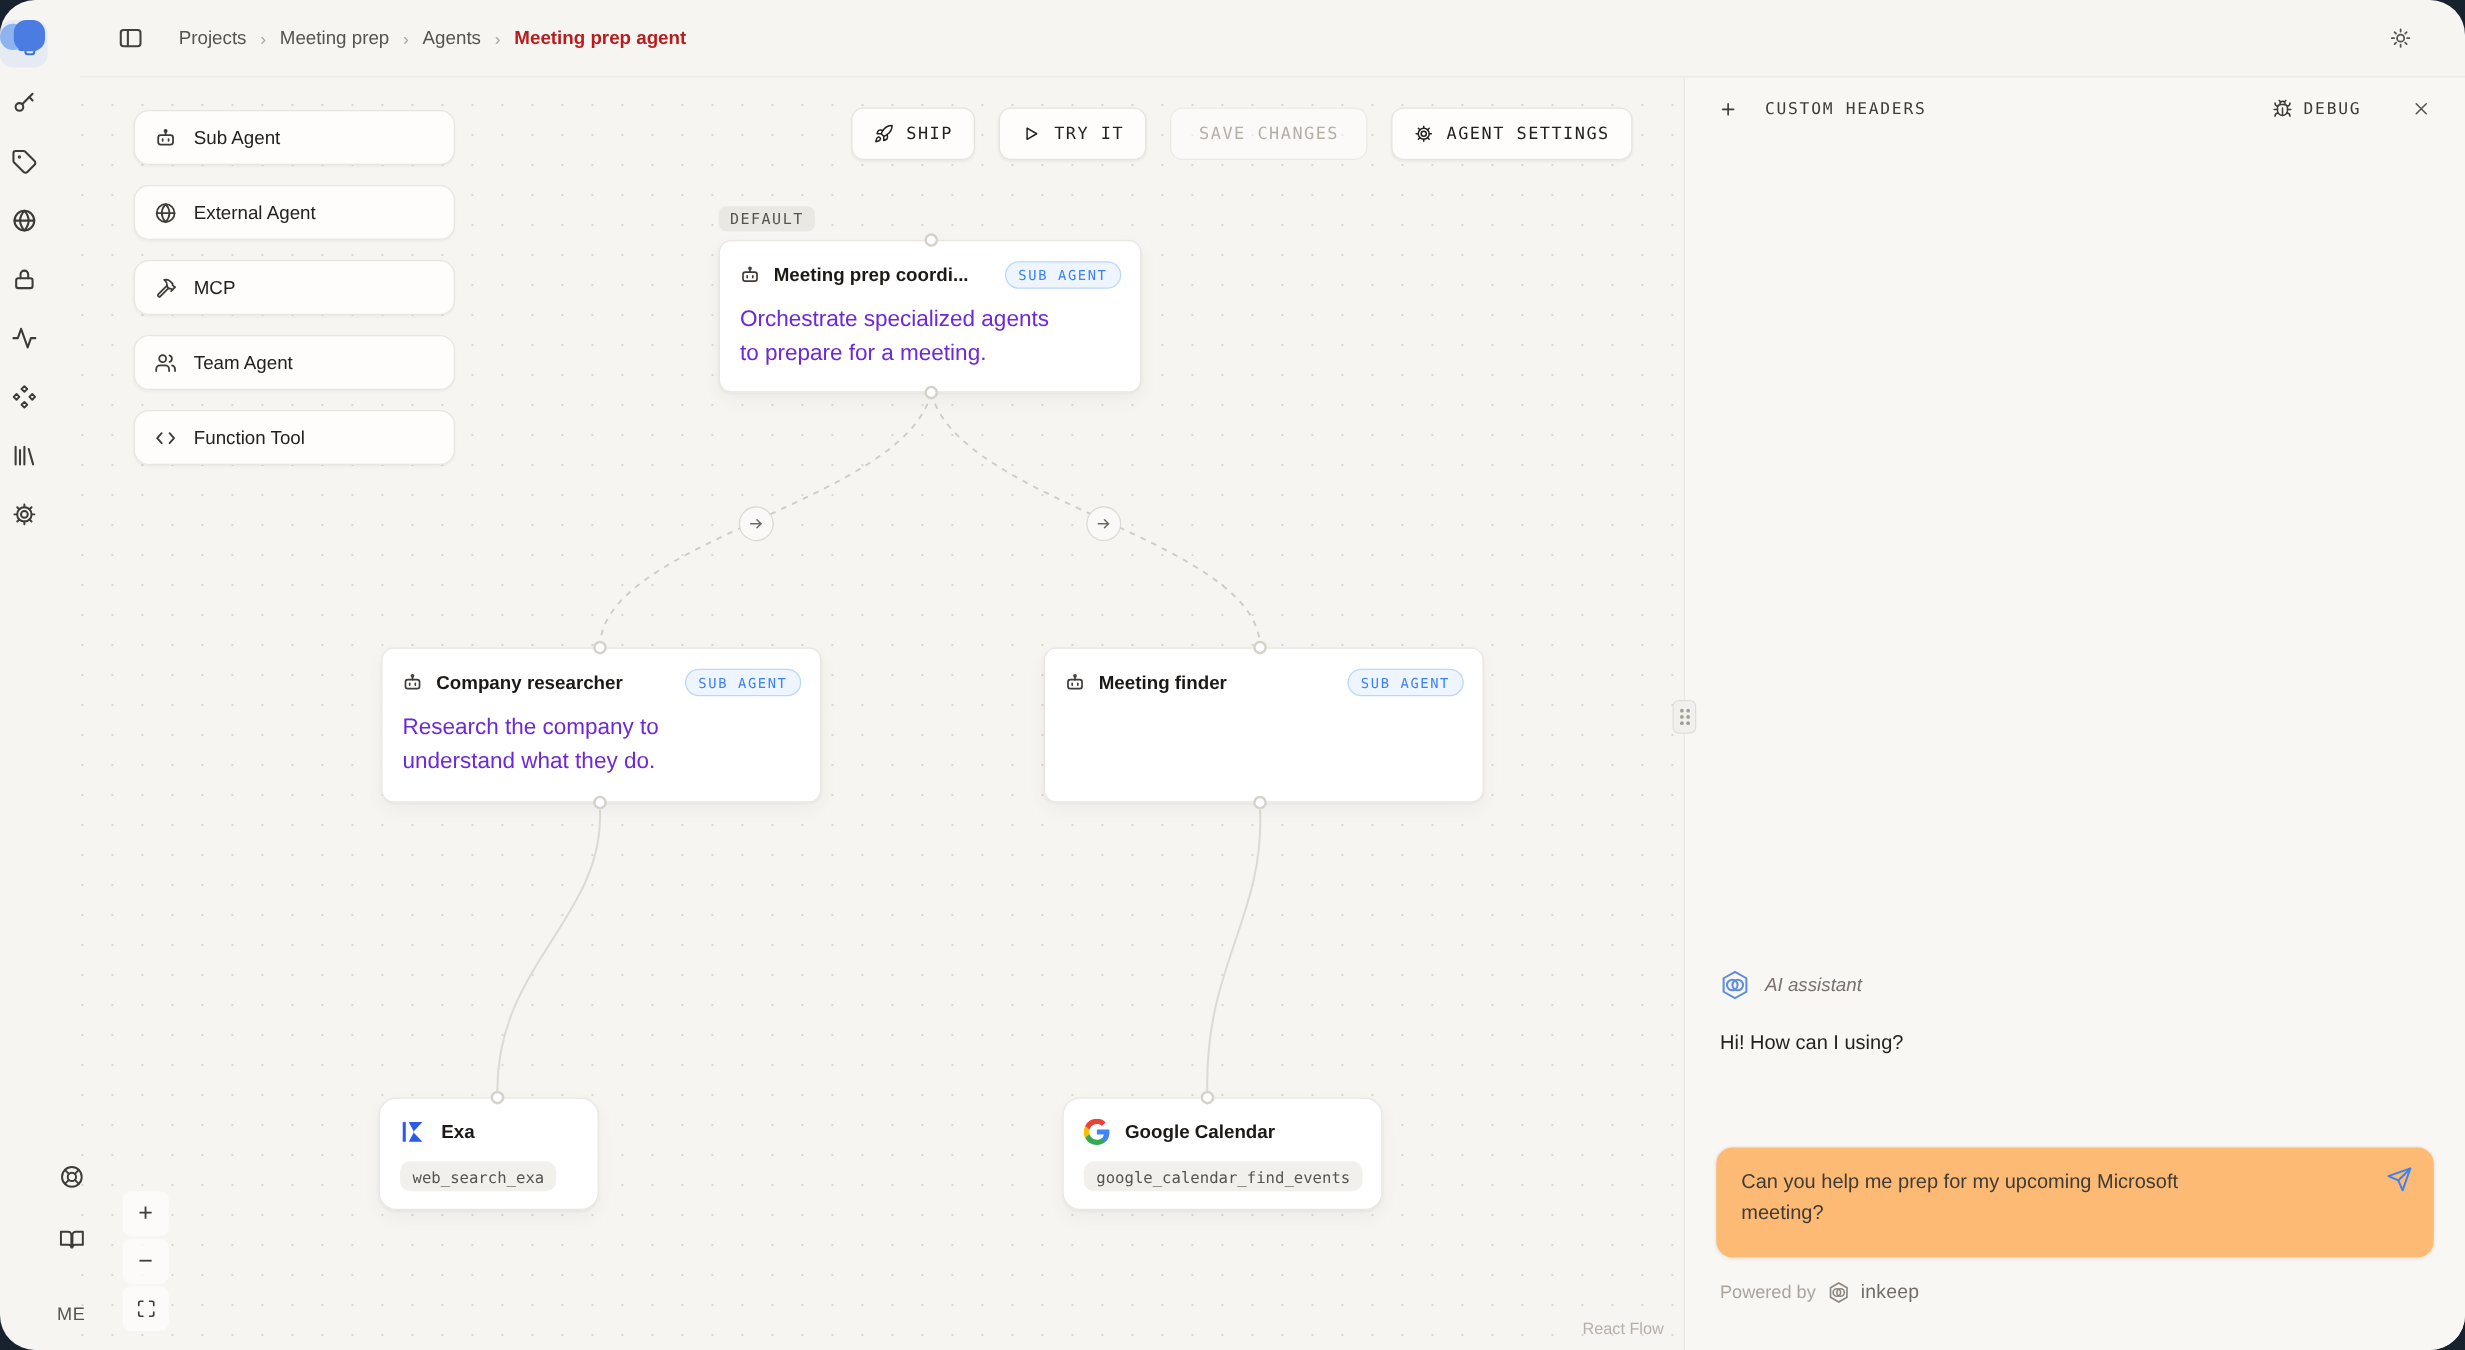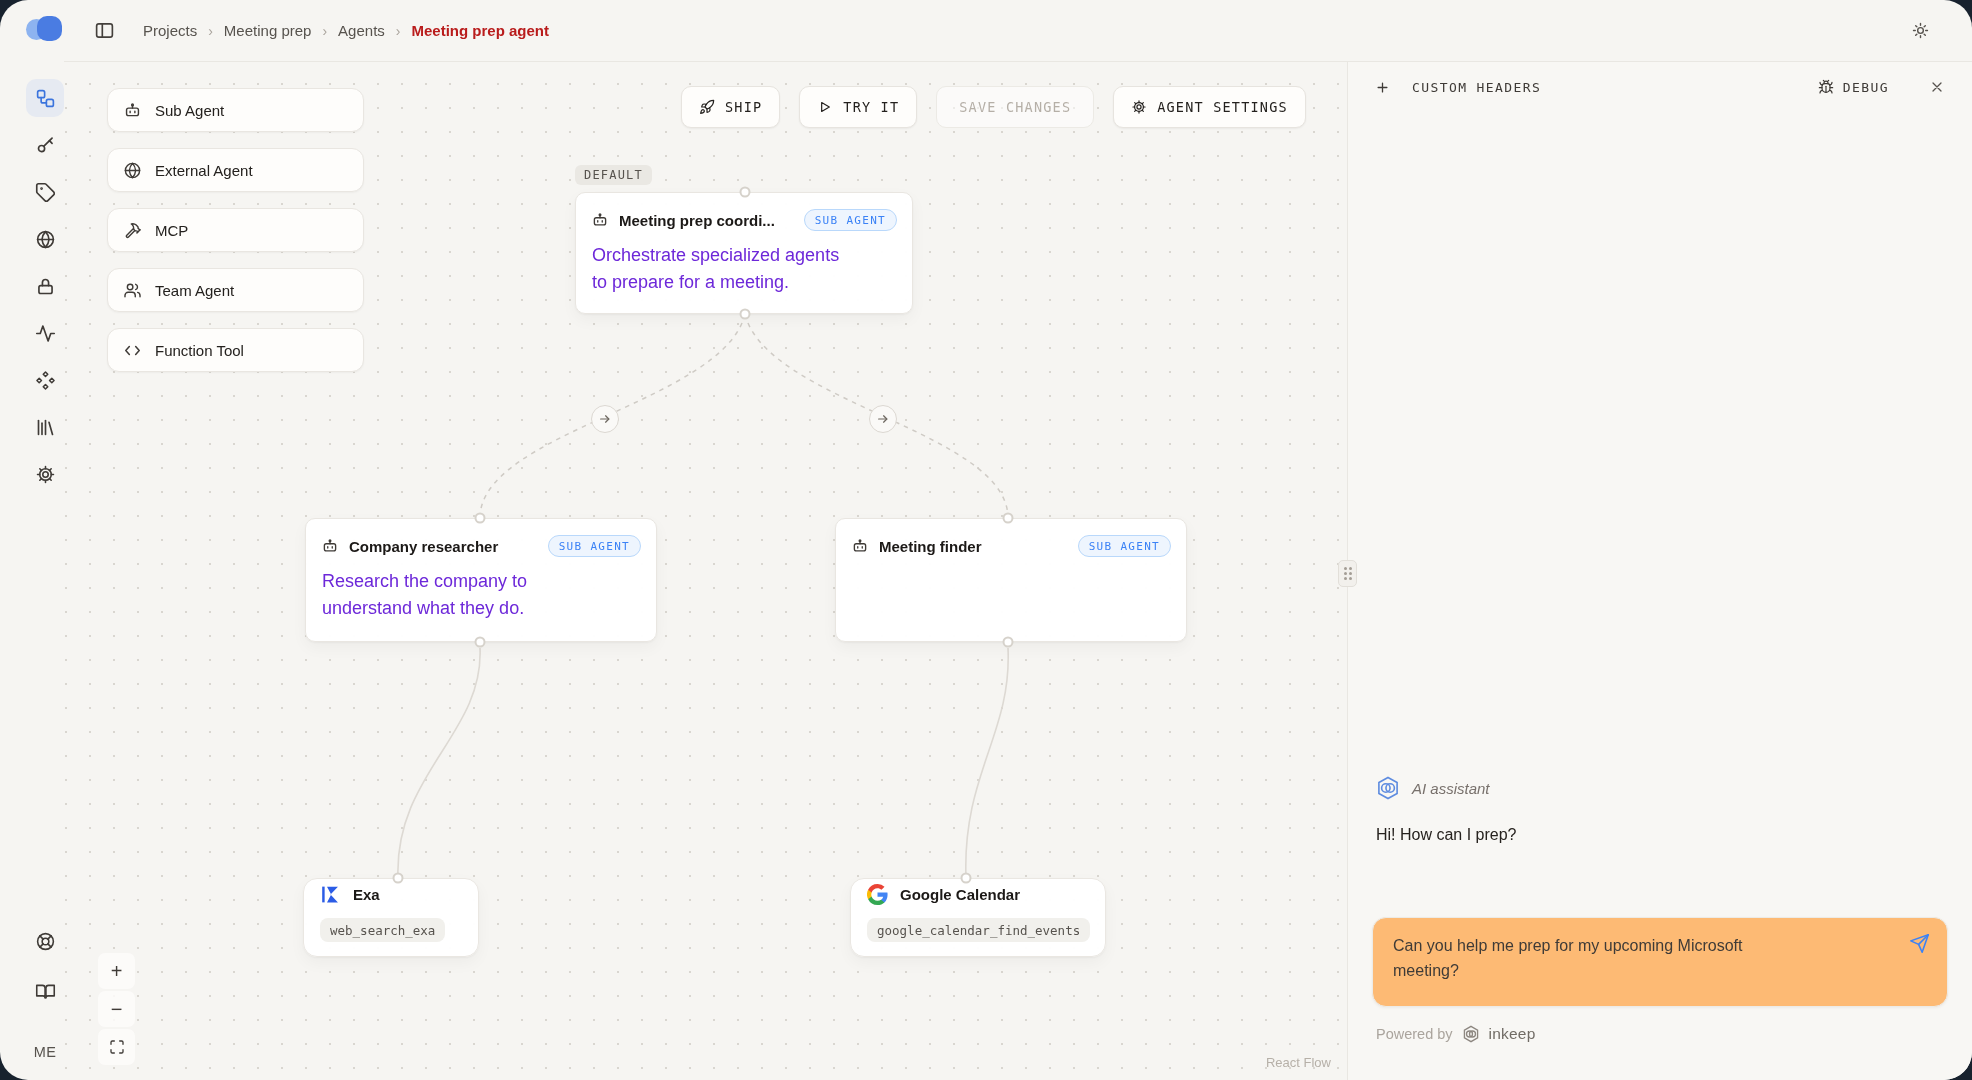--- a/index.html
+++ b/index.html
@@ -6,21 +6,21 @@
   html,body { background:#18222e; }
   body { font-family:"Liberation Sans", sans-serif; }
   svg { display:block; }
 
   .app { position:relative; width:1972px; height:1080px; background:#f6f5f2;
          border-radius:28px; overflow:hidden; color:#1c1917; }
   .mono { font-family:"DejaVu Sans Mono", monospace; }
 
   
   .rail { position:absolute; left:0; top:0; bottom:0; width:64px;
-          display:flex; flex-direction:column; align-items:flex-end; padding:16px 0 20px; z-index:30; }
+          display:flex; flex-direction:row; align-items:flex-start; padding:16px 0 20px; z-index:30; }
   .rail-logo { position:relative; width:38px; height:27px; margin-bottom:36px; }
   .rail-logo .blob-back { position:absolute; left:0; top:3px; width:21px; height:21px; border-radius:50%; background:#8db3f0; }
   .rail-logo .blob-front { position:absolute; left:11px; top:0; width:25px; height:25px; border-radius:10px; background:#4a7ce2; }
   .rail-nav, .rail-bottom { display:flex; flex-direction:column; align-items:center; gap:9px; }
   .rail-bottom { margin-top:auto; gap:12px; }
   .rail-btn { width:38px; height:38px; border-radius:10px; display:flex; align-items:center; justify-content:center; color:#3f3b37; }
   .rail-btn svg { width:21px; height:21px; }
   .rail-btn.selected { background:#e6eaf2; color:#3b74dd; }
   .me-avatar { font-size:14.5px; letter-spacing:.5px; color:#57534e; margin-top:22px; }
 
@@ -72,21 +72,21 @@
            background:#eef5fe; border:1px solid #b9d8fb; border-radius:999px; padding:4px 10px 3px; white-space:nowrap; }
   .node-desc { padding:5px 16px 16px; font-size:18px; line-height:1.52; color:#6d28d9; }
   .default-badge { position:absolute; left:511px; top:103px; background:#eae8e3; border-radius:6px;
                    padding:3px 9px; font-family:"DejaVu Sans Mono", monospace; font-size:12px; letter-spacing:1.2px;
                    color:#57534e; z-index:6; }
   .handle { position:absolute; width:11px; height:11px; border-radius:50%; background:#fff;
             border:2px solid #d6d2cb; transform:translate(-50%,-50%); z-index:7; }
 
   
   .tool-node { position:absolute; background:rgba(255,255,255,.97); border:1px solid #eae7e2; border-radius:14px;
-               box-shadow:0 1px 2px rgba(28,25,23,.04), 0 6px 16px rgba(28,25,23,.04); padding:5px 16px 14px; }
+               box-shadow:0 1px 2px rgba(28,25,23,.04), 0 6px 16px rgba(28,25,23,.04); padding:16px 16px 14px; }
   .tool-head { display:flex; align-items:center; gap:12px; font-size:15px; font-weight:700; color:#1c1917; }
   .tool-head svg { width:21px; height:21px; flex:none; }
   .tool-tag { display:inline-block; margin-top:13px; background:#f1f0ec; border-radius:8px; padding:5px 10px 4px;
               font-family:"DejaVu Sans Mono", monospace; font-size:12.5px; color:#57534e; }
 
   
   .zoom-controls { position:absolute; left:34px; top:891px; display:flex; flex-direction:column; gap:2px; z-index:10; }
   .zoom-btn { width:37px; height:36px; background:rgba(253,252,250,.85); border-radius:7px;
               display:flex; align-items:center; justify-content:center; font-size:20px; color:#3f3b37; }
   .zoom-btn svg { width:16px; height:16px; }
@@ -465,21 +465,21 @@
 
     <div class="assistant-row">
       <svg viewBox="0 0 24 24" fill="none" stroke="currentColor" stroke-width="1.5">
           <path d="M12 2.3 20.4 7v10L12 21.7 3.6 17V7z"></path>
           <circle cx="10" cy="12" r="3.9"></circle>
           <circle cx="14" cy="12" r="3.9"></circle>
         </svg>
       <span>AI assistant</span>
     </div>
 
-    <div class="greeting">Hi! How can I prep?</div>
+    <div class="greeting">Hi! How can I using?</div>
 
     <div class="chat-card">
       <div class="chat-text">Can you help me prep for my upcoming Microsoft meeting?</div>
       <span class="send-btn">
         <svg viewBox="0 0 24 24" fill="none" stroke="currentColor" stroke-width="1.8" stroke-linecap="round" stroke-linejoin="round">
             <path d="M22 2 11 13"></path>
             <path d="M22 2 15 22l-4-9-9-4z"></path>
           </svg>
       </span>
     </div>

